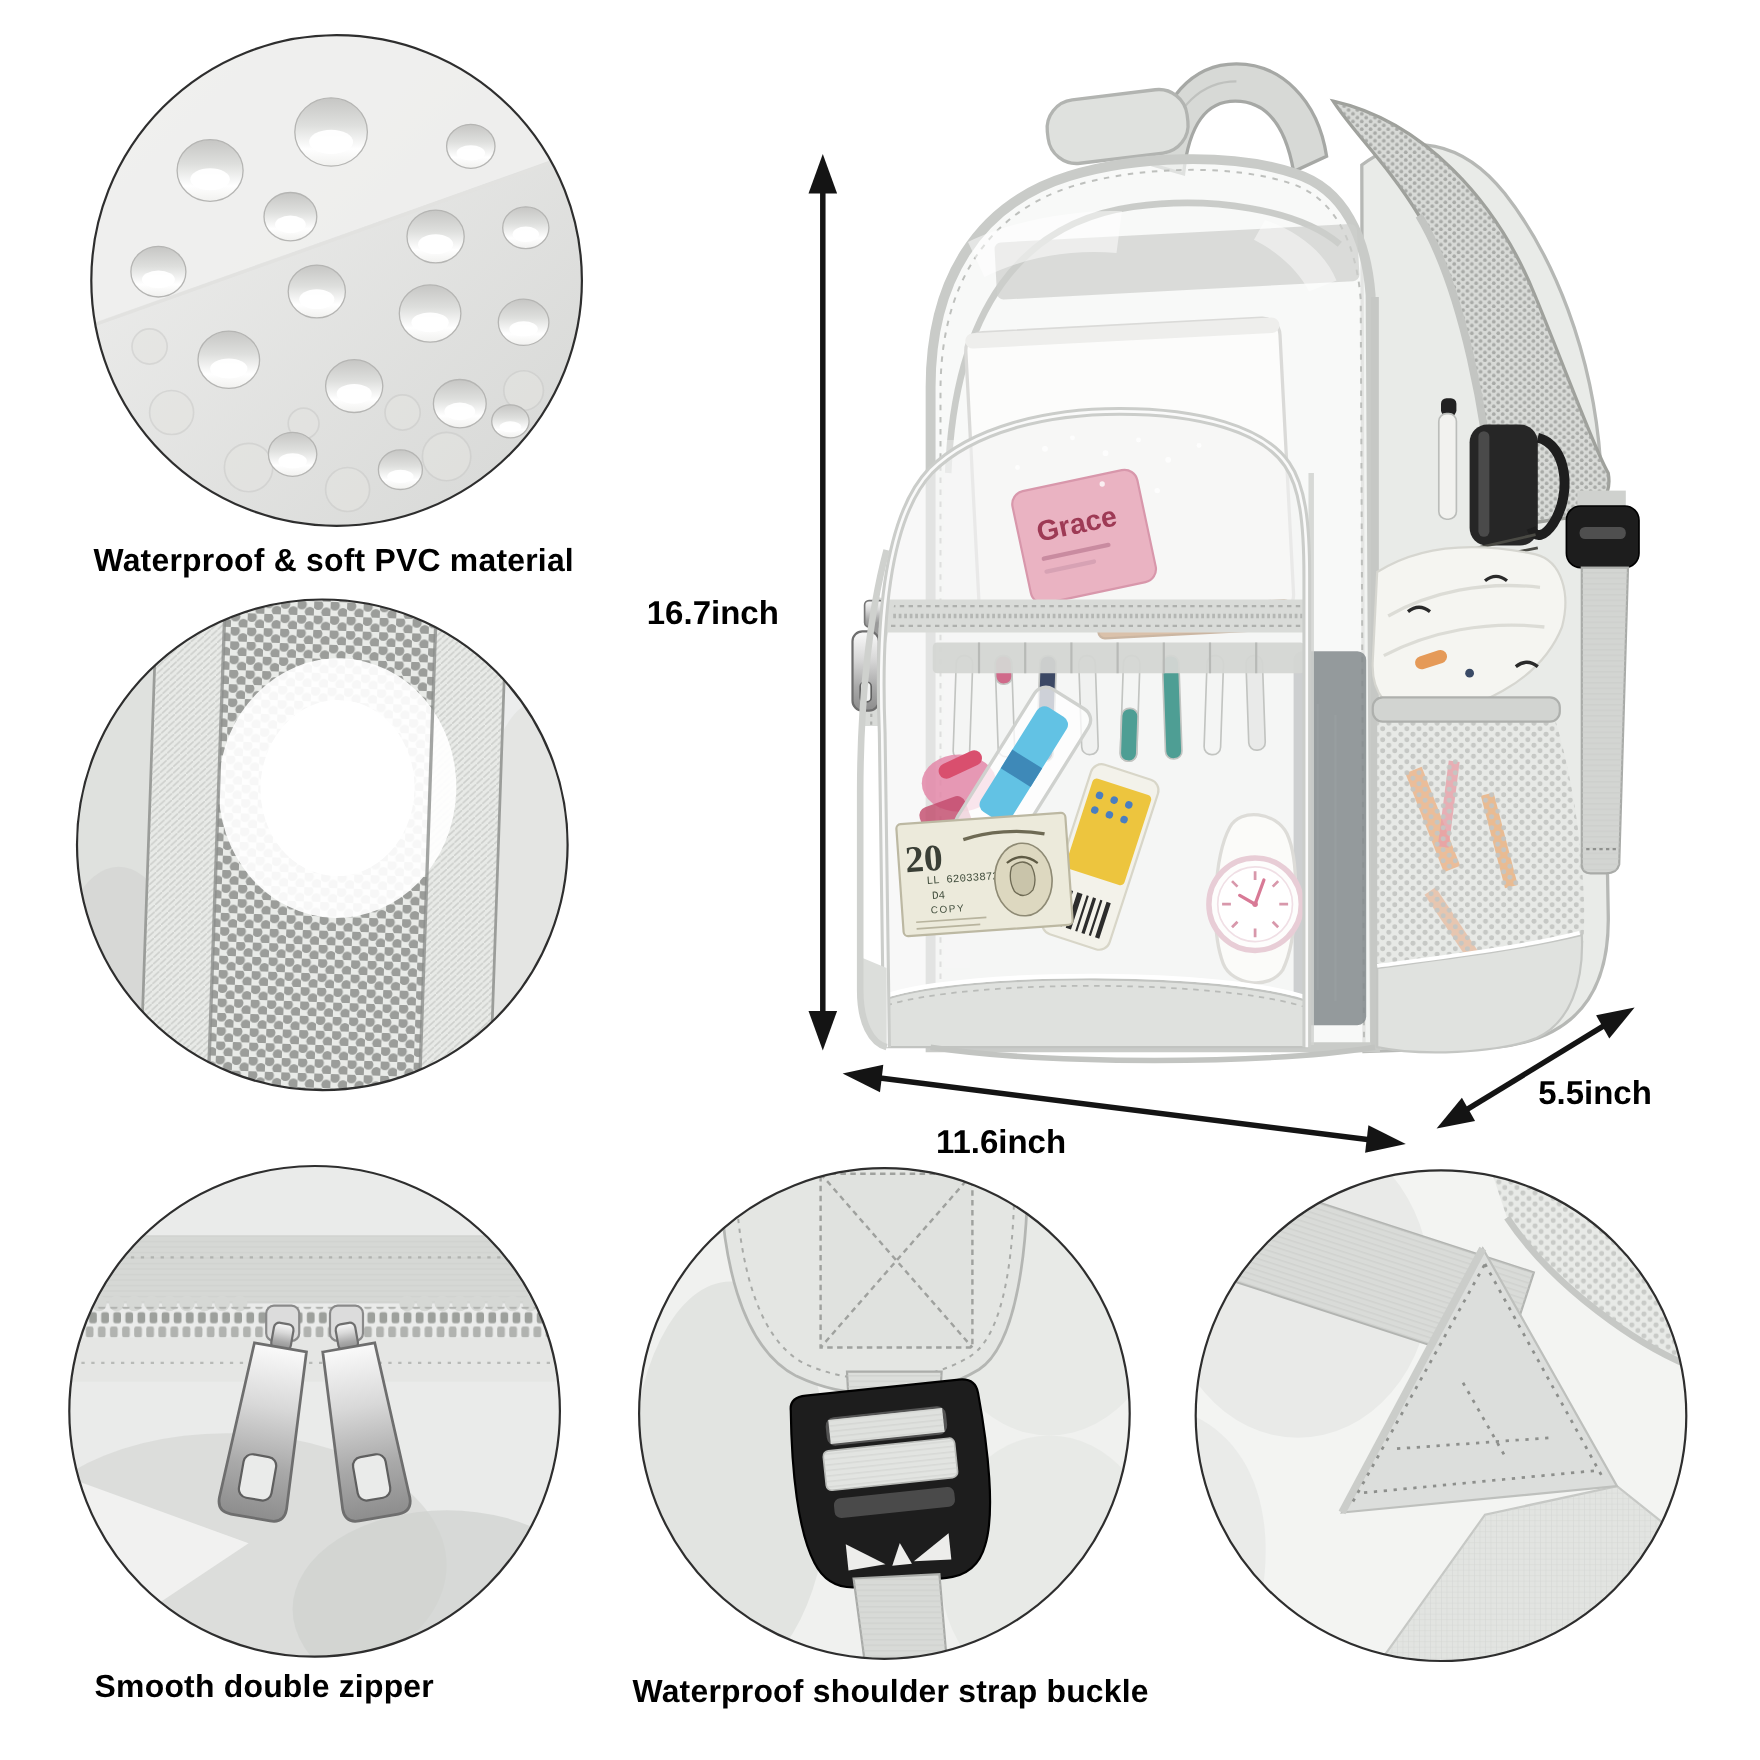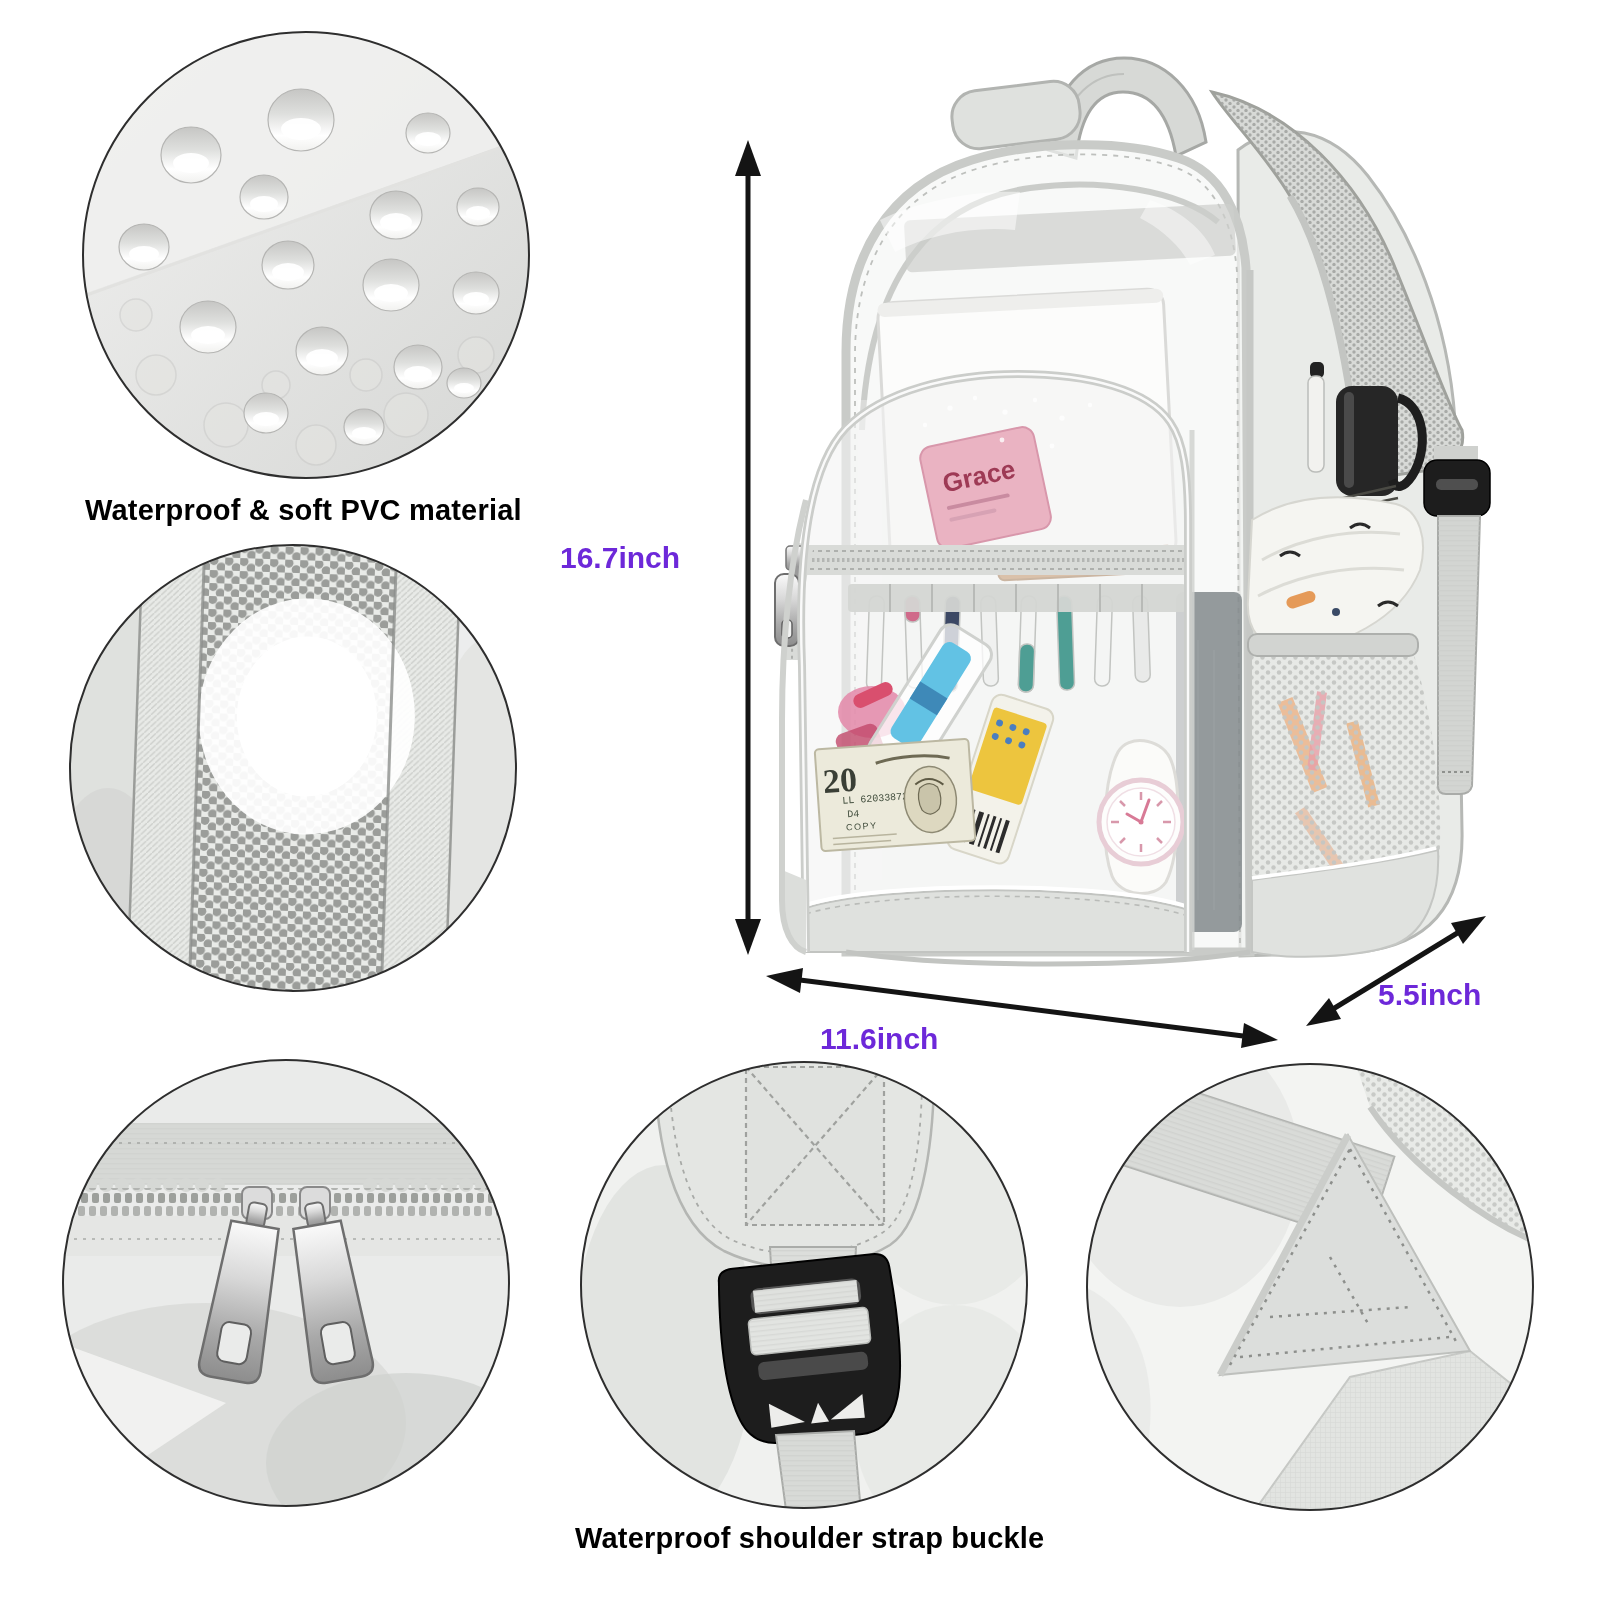--- a/index.html
+++ b/index.html
@@ -2,22 +2,22 @@
 <html><head>
 <meta charset="utf-8">
 <style>
   html,body{margin:0;padding:0;background:#ffffff;}
   body{width:1600px;height:1600px;position:relative;overflow:hidden;
        font-family:"Liberation Sans",sans-serif;}
   .stage{position:absolute;inset:0;}
   .inset{position:absolute;}
   .caption{position:absolute;font:700 29px "Liberation Sans",sans-serif;color:#000000;
            text-align:left;white-space:nowrap;letter-spacing:.2px;}
-  .dim-label{position:absolute;font:700 30px "Liberation Sans",sans-serif;color:#6d28d9;
-           white-space:nowrap;}
+  .dim-label{position:absolute;font:700 30px "Liberation Sans",sans-serif;color:#000000;
+           text-align:center;white-space:nowrap;}
   svg{display:block;}
 </style>
 </head>
 <body>
 
 <div class="stage">
 
 <svg width="0" height="0" style="position:absolute" aria-hidden="true">
 <defs>
   <linearGradient id="dropG" x1="0" y1="0" x2="0" y2="1">
@@ -484,15 +484,16 @@
     <path d="M-90 88 L38 -152" stroke="#cbcdca" stroke-width="7"></path>
     <g stroke="#8d8f8c" stroke-width="2.5" stroke-dasharray="3 6" fill="none">
       <path d="M-80 78 L40 -138 M40 -138 L148 58 M-70 70 L140 50"></path>
       <path d="M-40 30 L100 20 M20 -30 L60 40"></path>
     </g>
   </g>
   <circle cx="0" cy="0" r="223" fill="none" stroke="#2e2e2e" stroke-width="2"></circle>
 </svg>
 
 <div class="caption" style="left:85px;top:494px;width:440px">Waterproof &amp; soft PVC material</div>
+<div class="caption" style="left:86px;top:1518px;width:400px">Smooth double zipper</div>
 <div class="caption" style="left:575px;top:1522px;width:472px">Waterproof shoulder strap buckle</div>
 
 </div>
 
 </body></html>

